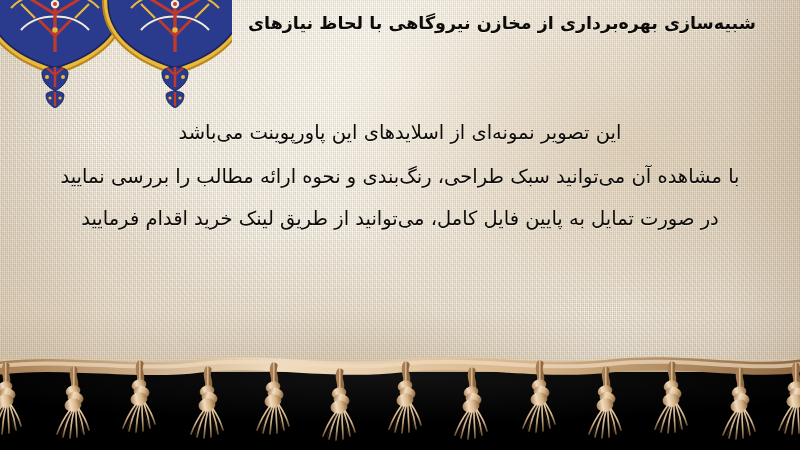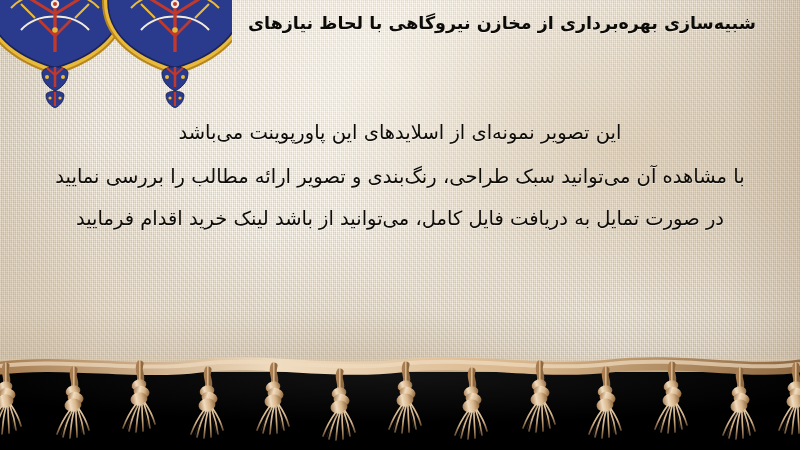--- a/index.html
+++ b/index.html
@@ -221,22 +221,22 @@
         </g>
     </svg>
   </div>
 
   <div class="title-block">
     <div>شبیه‌سازی بهره‌برداری از مخازن نیروگاهی با لحاظ نیازهای</div>
   </div>
 
   <div class="body-block">
     <div class="body-line first">این تصویر نمونه‌ای از اسلایدهای این پاورپوینت می‌باشد</div>
-    <div class="body-line">با مشاهده آن می‌توانید سبک طراحی، رنگ‌بندی و تصویر ارائه مطالب را بررسی نمایید</div>
-    <div class="body-line">در صورت تمایل به دریافت فایل کامل، می‌توانید از باشد لینک خرید اقدام فرمایید</div>
+    <div class="body-line">با مشاهده آن می‌توانید سبک طراحی، رنگ‌بندی و نحوه ارائه مطالب را بررسی نمایید</div>
+    <div class="body-line">در صورت تمایل به پایین فایل کامل، می‌توانید از طریق لینک خرید اقدام فرمایید</div>
   </div>
 
   <div class="black-panel"></div>
   <div class="hem"></div>
 
   <div class="fringe">
     <svg width="800" height="98" viewBox="0 0 800 98" xmlns="http://www.w3.org/2000/svg">
       <defs>
         <linearGradient id="cordg" x1="0" y1="0" x2="1" y2="0">
           <stop offset="0%" stop-color="#a87e52"></stop>

